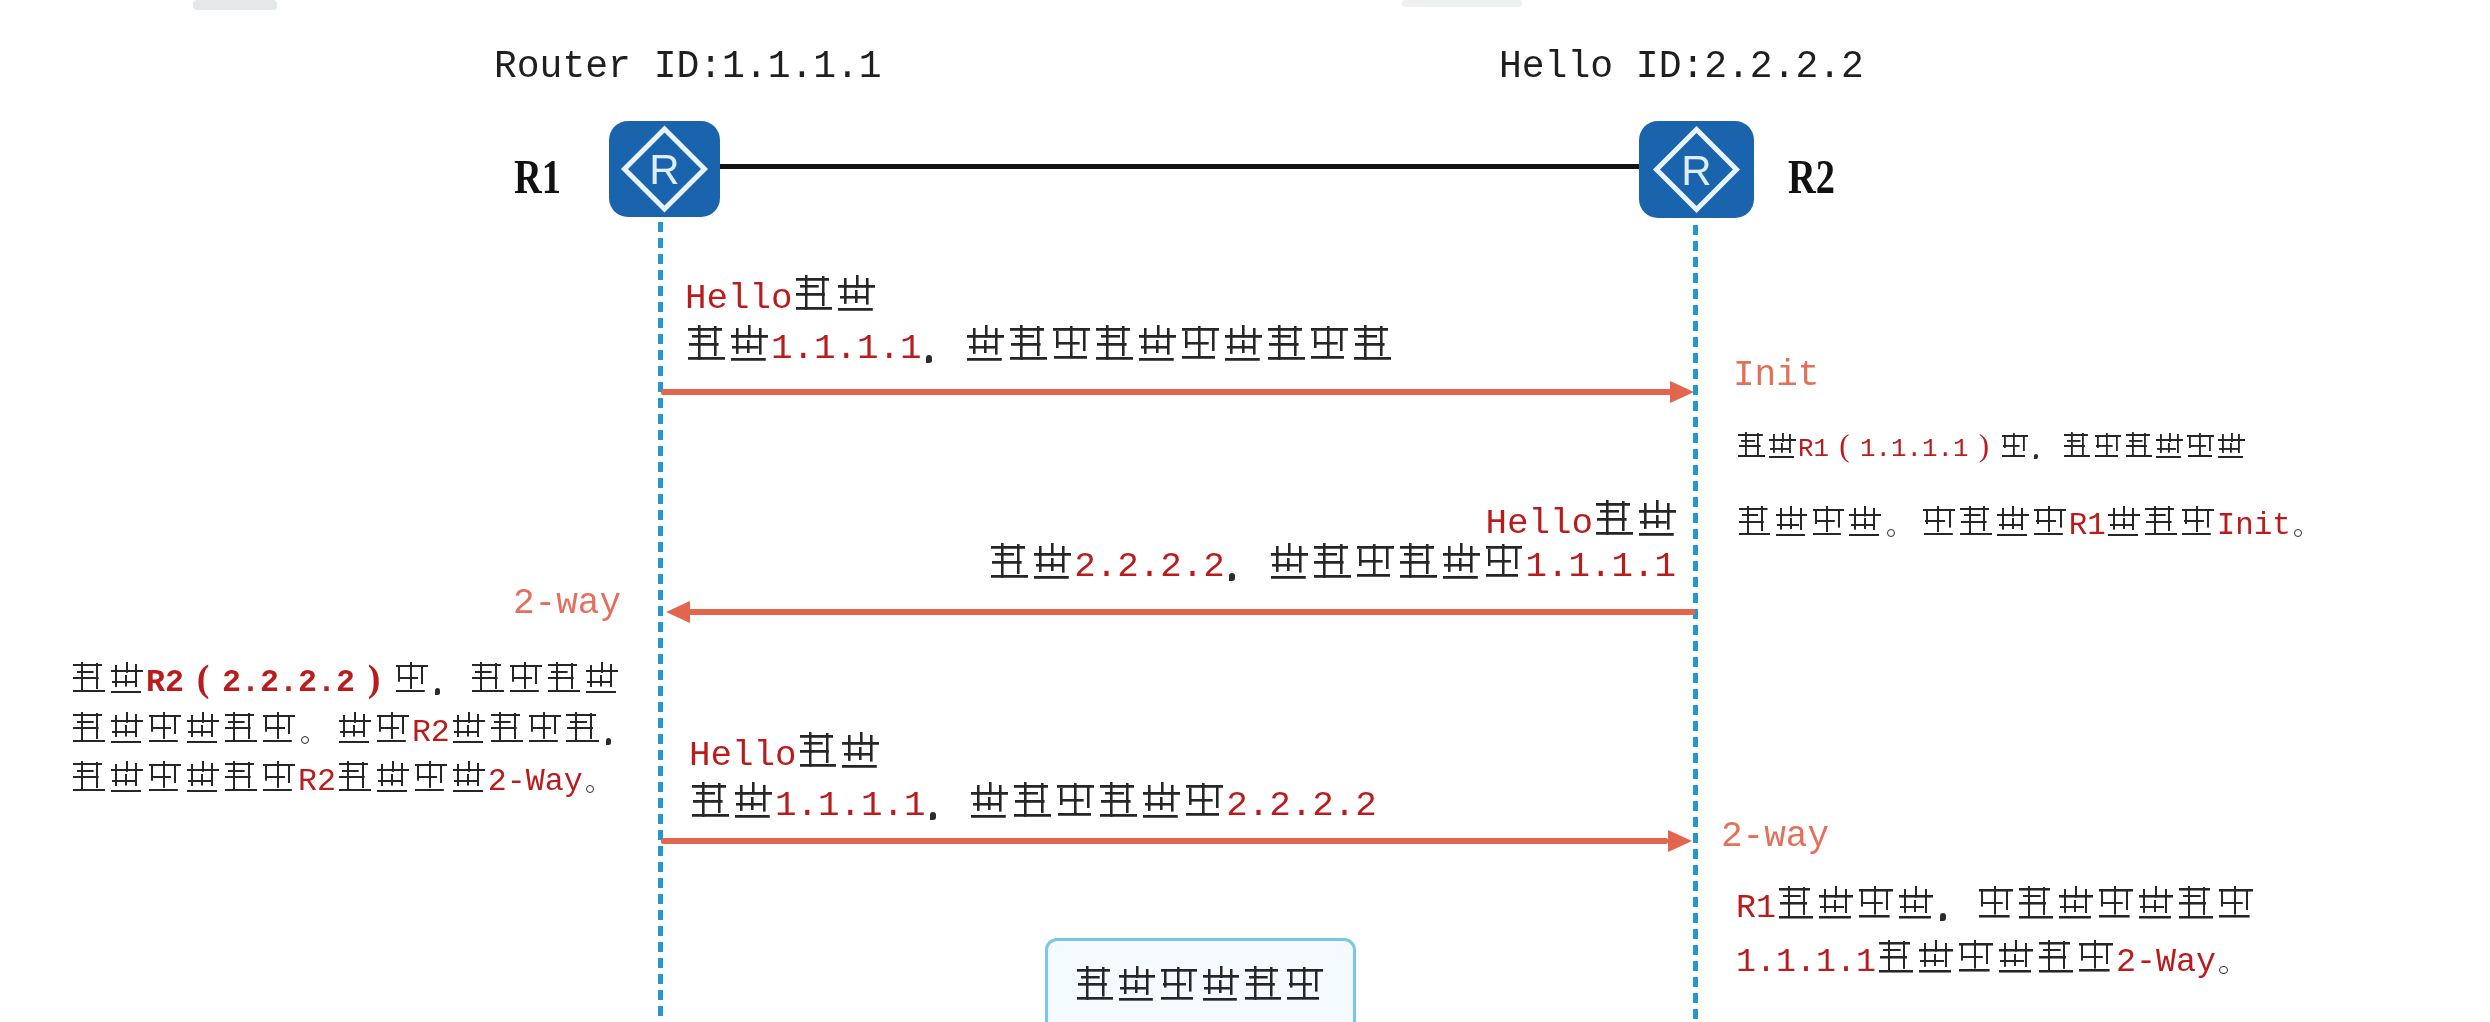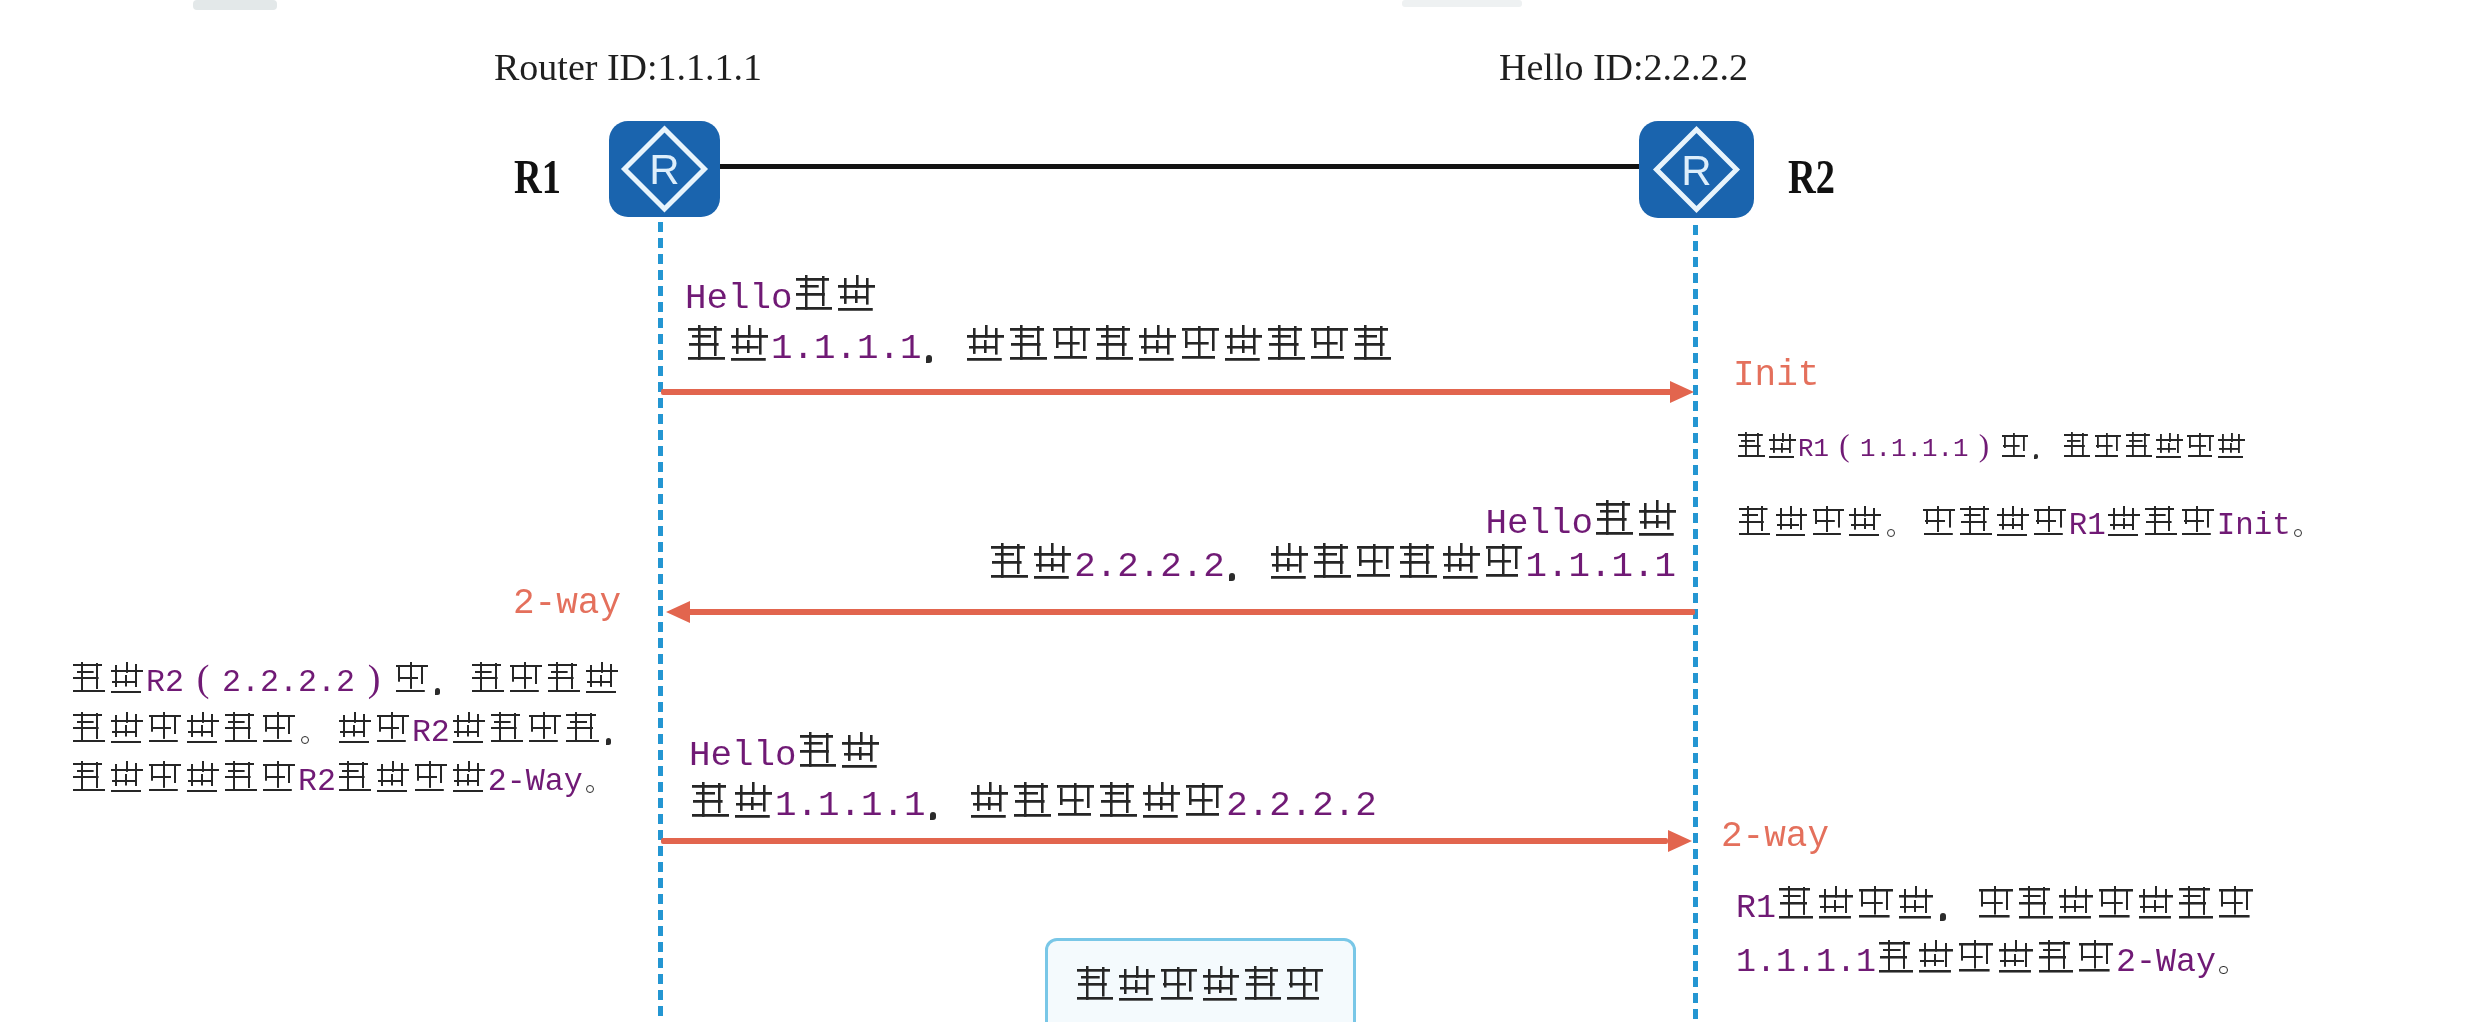--- a/index.html
+++ b/index.html
@@ -1,17 +1,17 @@
 <!DOCTYPE html>
 <html><head><meta charset="utf-8"><style>
 
 *{margin:0;padding:0;box-sizing:border-box}
 html,body{width:2490px;height:1022px;background:#fff;overflow:hidden;position:relative;
  font-family:"Liberation Sans",sans-serif;}
-.t{position:absolute;white-space:nowrap;color:#701a75;line-height:1;height:1em}
+.t{position:absolute;white-space:nowrap;color:#b91c1c;line-height:1;height:1em}
 .t .l{font-family:"Liberation Mono",monospace;font-size:.8333em;letter-spacing:0;}
 i.g{display:inline-block;width:.86em;height:.86em;margin:.07em .07em 0;vertical-align:top;
  background:
   linear-gradient(#262626,#262626) 0 8%/92% 7.5% no-repeat,
   linear-gradient(#262626,#262626) 24% 30%/52% 7% no-repeat,
   linear-gradient(#262626,#262626) 10% 52%/80% 7.5% no-repeat,
   linear-gradient(#262626,#262626) 0 94%/100% 7.5% no-repeat,
   linear-gradient(#262626,#262626) 28% 2%/7% 94% no-repeat,
   linear-gradient(#262626,#262626) 76% 14%/7% 82% no-repeat}
 i.g:nth-of-type(2n){background:
@@ -29,21 +29,21 @@
   linear-gradient(#262626,#262626) 47% 10%/7% 84% no-repeat,
   linear-gradient(#262626,#262626) 8% 28%/7% 46% no-repeat,
   linear-gradient(#262626,#262626) 85% 28%/7% 60% no-repeat}
 i.pc{display:inline-block;width:1em;height:.86em;margin-top:.07em;vertical-align:top;position:relative}
 i.pc:before{content:"";position:absolute;left:.1em;bottom:-.02em;width:.14em;height:.19em;
  background:#2b2b2b;border-radius:.09em .09em .09em 0}
 i.pp{display:inline-block;width:1em;height:.86em;margin-top:.07em;vertical-align:top;position:relative}
 i.pp:before{content:"";position:absolute;left:.08em;bottom:0;width:.16em;height:.16em;
  border:.045em solid #2b2b2b;border-radius:50%}
 .pb{display:inline-block;width:1em;text-align:center;font-family:"Liberation Serif",serif;}
-.mono{position:absolute;font-family:Liberation Serif, serif;color:#1f1f1f;white-space:nowrap;line-height:1}
+.mono{position:absolute;font-family:Liberation Mono, monospace;color:#1f1f1f;white-space:nowrap;line-height:1}
 .sal{position:absolute;font-family:"Liberation Mono",monospace;color:#e4705c;white-space:nowrap;line-height:1}
 .lab{position:absolute;font-family:"Liberation Serif",serif;font-weight:bold;color:#111;line-height:1}
 .life{position:absolute;width:5px;top:0;bottom:0;
  background:repeating-linear-gradient(#2496d2 0 10px,rgba(255,255,255,0) 10px 16px)}
 .arrow{position:absolute;height:6px;background:#e2654e;border-radius:2px}
 .ah{position:absolute;width:0;height:0;border-top:11px solid transparent;border-bottom:11px solid transparent}
 
 </style></head><body>
 <div style="position:absolute;left:193px;top:0;width:84px;height:10px;background:#e3e8e9;border-radius:4px"></div>
 <div style="position:absolute;left:1402px;top:0;width:120px;height:7px;background:#eef1f2;border-radius:3px"></div>
@@ -69,21 +69,21 @@
 <div class="arrow" style="left:661px;top:389px;width:1012px"></div>
 <div class="ah" style="left:1670px;top:381px;border-left:24px solid #e2654e"></div>
 <div class="sal" style="left:1733px;top:358px;font-size:36px">Init</div>
 <div class="t" style="left:1736px;top:430px;font-size:31px;"><i class="g"></i><i class="g"></i><span class="l">R1</span><span class="pb">(</span><span class="l">1.1.1.1</span><span class="pb">)</span><i class="g"></i><i class="pc"></i><i class="g"></i><i class="g"></i><i class="g"></i><i class="g"></i><i class="g"></i><i class="g"></i></div>
 <div class="t" style="left:1736px;top:479px;font-size:37px;margin-top:24px;"><i class="g"></i><i class="g"></i><i class="g"></i><i class="g"></i><i class="pp"></i><i class="g"></i><i class="g"></i><i class="g"></i><i class="g"></i><span class="l">R1</span><i class="g"></i><i class="g"></i><i class="g"></i><span class="l">Init</span><i class="pp"></i></div>
 <div class="t" style="right:811px;top:497px;font-size:43px;"><span class="l">Hello</span><i class="g"></i><i class="g"></i></div>
 <div class="t" style="right:814px;top:540px;font-size:43px;"><i class="g"></i><i class="g"></i><span class="l">2.2.2.2</span><i class="pc"></i><i class="g"></i><i class="g"></i><i class="g"></i><i class="g"></i><i class="g"></i><i class="g"></i><span class="l">1.1.1.1</span></div>
 <div class="arrow" style="left:688px;top:609px;width:1007px"></div>
 <div class="ah" style="left:666px;top:601px;border-right:24px solid #e2654e"></div>
 <div class="sal" style="left:513px;top:586px;font-size:36px">2-way</div>
-<div class="t" style="left:70px;top:659px;font-size:38px;"><i class="g"></i><i class="g"></i><span class="l">R2</span><span class="pb">(</span><span class="l">2.2.2.2</span><span class="pb">)</span><i class="g"></i><i class="pc"></i><i class="g"></i><i class="g"></i><i class="g"></i><i class="g"></i></div>
+<div class="t" style="left:70px;top:659px;font-size:38px;font-weight:bold;"><i class="g"></i><i class="g"></i><span class="l">R2</span><span class="pb">(</span><span class="l">2.2.2.2</span><span class="pb">)</span><i class="g"></i><i class="pc"></i><i class="g"></i><i class="g"></i><i class="g"></i><i class="g"></i></div>
 <div class="t" style="left:70px;top:709px;font-size:38px;"><i class="g"></i><i class="g"></i><i class="g"></i><i class="g"></i><i class="g"></i><i class="g"></i><i class="pp"></i><i class="g"></i><i class="g"></i><span class="l">R2</span><i class="g"></i><i class="g"></i><i class="g"></i><i class="g"></i><i class="pc"></i></div>
 <div class="t" style="left:70px;top:758px;font-size:38px;"><i class="g"></i><i class="g"></i><i class="g"></i><i class="g"></i><i class="g"></i><i class="g"></i><span class="l">R2</span><i class="g"></i><i class="g"></i><i class="g"></i><i class="g"></i><span class="l">2-Way</span><i class="pp"></i></div>
 <div class="t" style="left:689px;top:729px;font-size:43px;"><span class="l">Hello</span><i class="g"></i><i class="g"></i></div>
 <div class="t" style="left:689px;top:779px;font-size:43px;"><i class="g"></i><i class="g"></i><span class="l">1.1.1.1</span><i class="pc"></i><i class="g"></i><i class="g"></i><i class="g"></i><i class="g"></i><i class="g"></i><i class="g"></i><span class="l">2.2.2.2</span></div>
 <div class="arrow" style="left:661px;top:838px;width:1007px"></div>
 <div class="ah" style="left:1668px;top:830px;border-left:24px solid #e2654e"></div>
 <div class="sal" style="left:1721px;top:819px;font-size:36px">2-way</div>
 <div class="t" style="left:1736px;top:883px;font-size:40px;"><span class="l">R1</span><i class="g"></i><i class="g"></i><i class="g"></i><i class="g"></i><i class="pc"></i><i class="g"></i><i class="g"></i><i class="g"></i><i class="g"></i><i class="g"></i><i class="g"></i><i class="g"></i></div>
 <div class="t" style="left:1736px;top:937px;font-size:40px;"><span class="l">1.1.1.1</span><i class="g"></i><i class="g"></i><i class="g"></i><i class="g"></i><i class="g"></i><i class="g"></i><span class="l">2-Way</span><i class="pp"></i></div>
 <div style="position:absolute;left:1045px;top:938px;width:311px;height:110px;border:3px solid #79c7e7;border-radius:12px;background:#f4fafd"></div>

